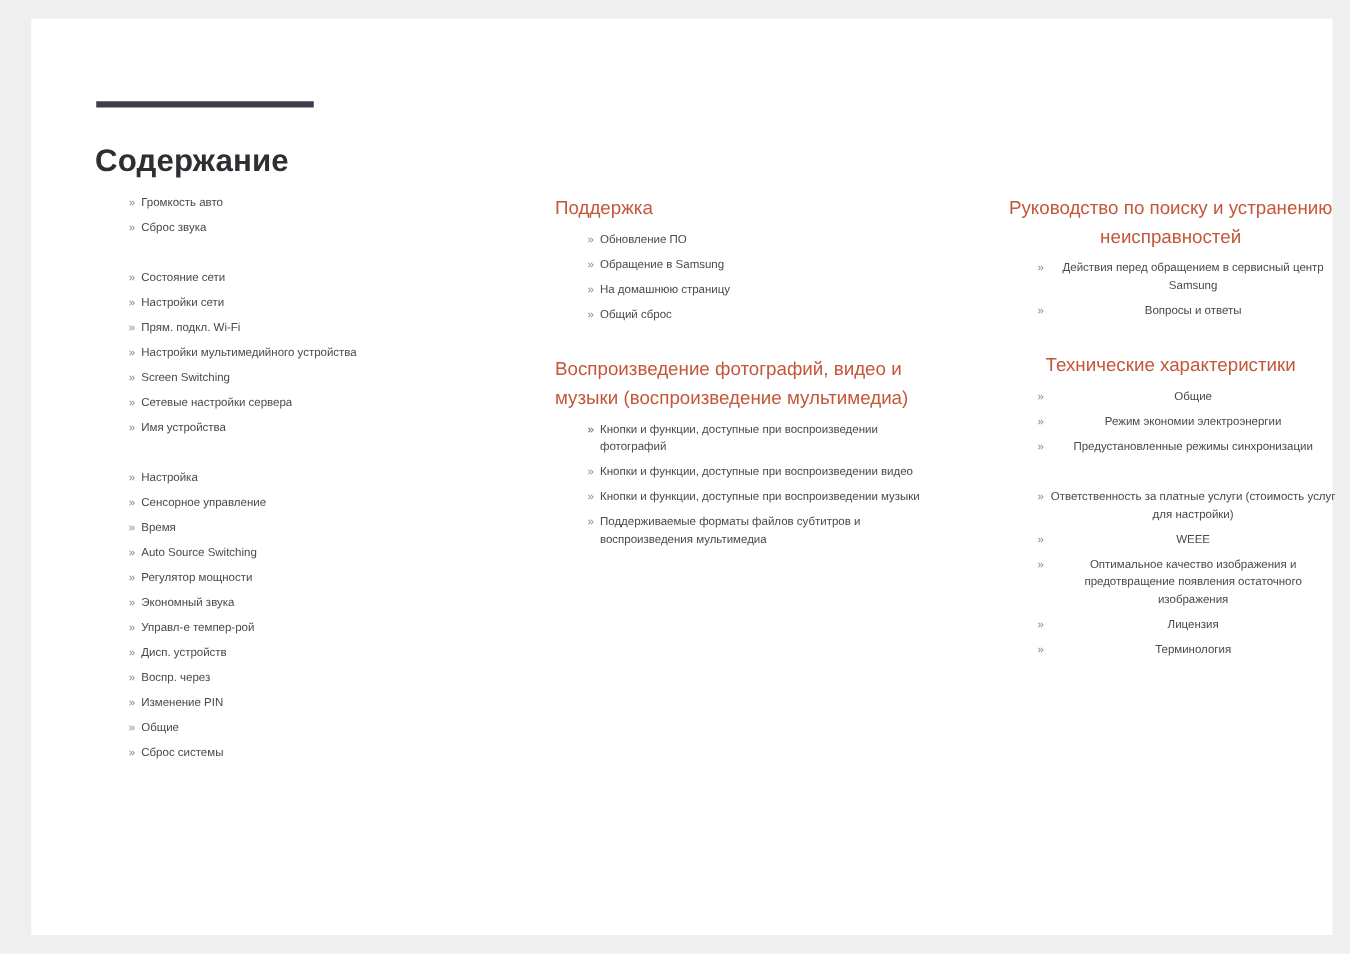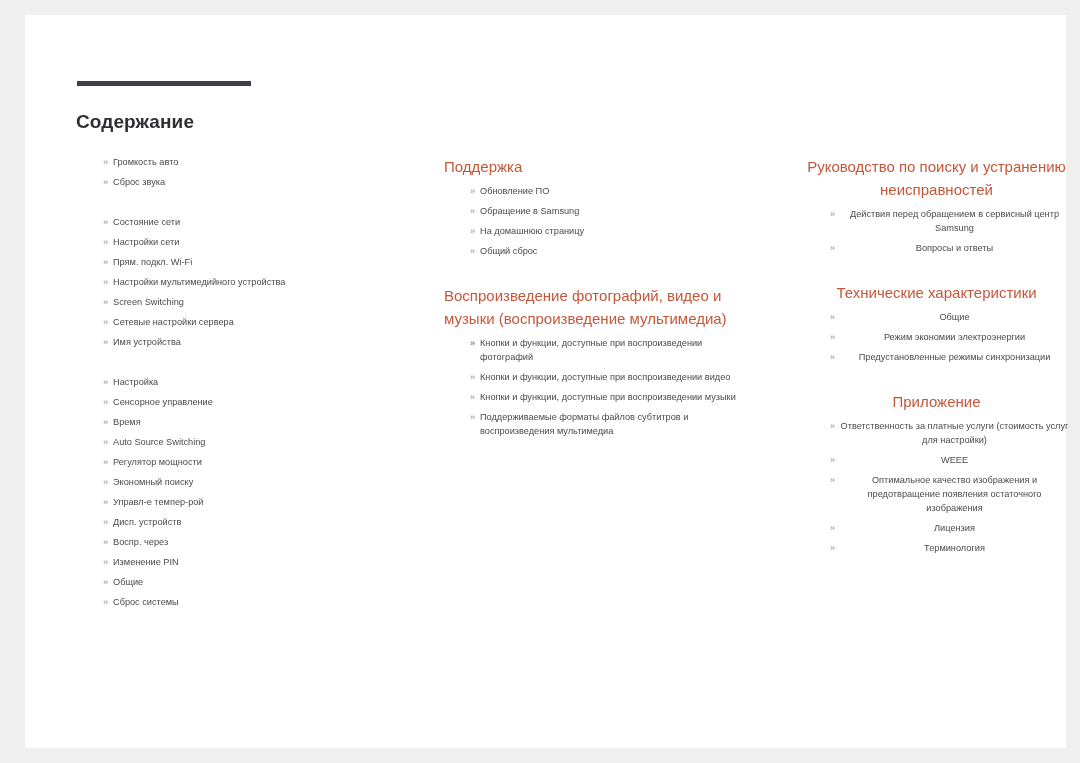--- a/index.html
+++ b/index.html
@@ -29,21 +29,21 @@
     top: 66px;
     width: 174px;
     height: 5px;
     background: #3e3d4a;
   }
 
   .page-title {
     position: absolute;
     left: 51px;
     top: 83px;
-    font-size: 19px;
+    font-size: 25px;
     color: #2e2e33;
     letter-spacing: 0.1px;
     white-space: nowrap;
   }
 
   .columns {
     position: absolute;
     left: 0;
     top: 140px;
     width: 1080px;
@@ -124,21 +124,21 @@
             <li><span class="bullet">»</span><span>Имя устройства</span></li>
           </ul>
         </div>
         <div class="section">
           <ul class="toc-list">
             <li><span class="bullet">»</span><span>Настройка</span></li>
             <li><span class="bullet">»</span><span>Сенсорное управление</span></li>
             <li><span class="bullet">»</span><span>Время</span></li>
             <li><span class="bullet">»</span><span>Auto Source Switching</span></li>
             <li><span class="bullet">»</span><span>Регулятор мощности</span></li>
-            <li><span class="bullet">»</span><span>Экономный поиску</span></li>
+            <li><span class="bullet">»</span><span>Экономный звука</span></li>
             <li><span class="bullet">»</span><span>Управл-е темпер-рой</span></li>
             <li><span class="bullet">»</span><span>Дисп. устройств</span></li>
             <li><span class="bullet">»</span><span>Воспр. через</span></li>
             <li><span class="bullet">»</span><span>Изменение PIN</span></li>
             <li><span class="bullet">»</span><span>Общие</span></li>
             <li><span class="bullet">»</span><span>Сброс системы</span></li>
           </ul>
         </div>
       </div>
     <div class="col col-2">
@@ -172,21 +172,20 @@
         </div>
         <div class="section">
           <h2 class="section-heading">Технические характеристики</h2>
           <ul class="toc-list">
             <li><span class="bullet">»</span><span>Общие</span></li>
             <li><span class="bullet">»</span><span>Режим экономии электроэнергии</span></li>
             <li><span class="bullet">»</span><span>Предустановленные режимы синхронизации</span></li>
           </ul>
         </div>
         <div class="section">
-          <h2 class="section-heading">Приложение</h2>
           <ul class="toc-list">
             <li><span class="bullet">»</span><span>Ответственность за платные услуги (стоимость услуг для настройки)</span></li>
             <li><span class="bullet">»</span><span>WEEE</span></li>
             <li><span class="bullet">»</span><span>Оптимальное качество изображения и предотвращение появления остаточного изображения</span></li>
             <li><span class="bullet">»</span><span>Лицензия</span></li>
             <li><span class="bullet">»</span><span>Терминология</span></li>
           </ul>
         </div>
       </div>
   </div>

